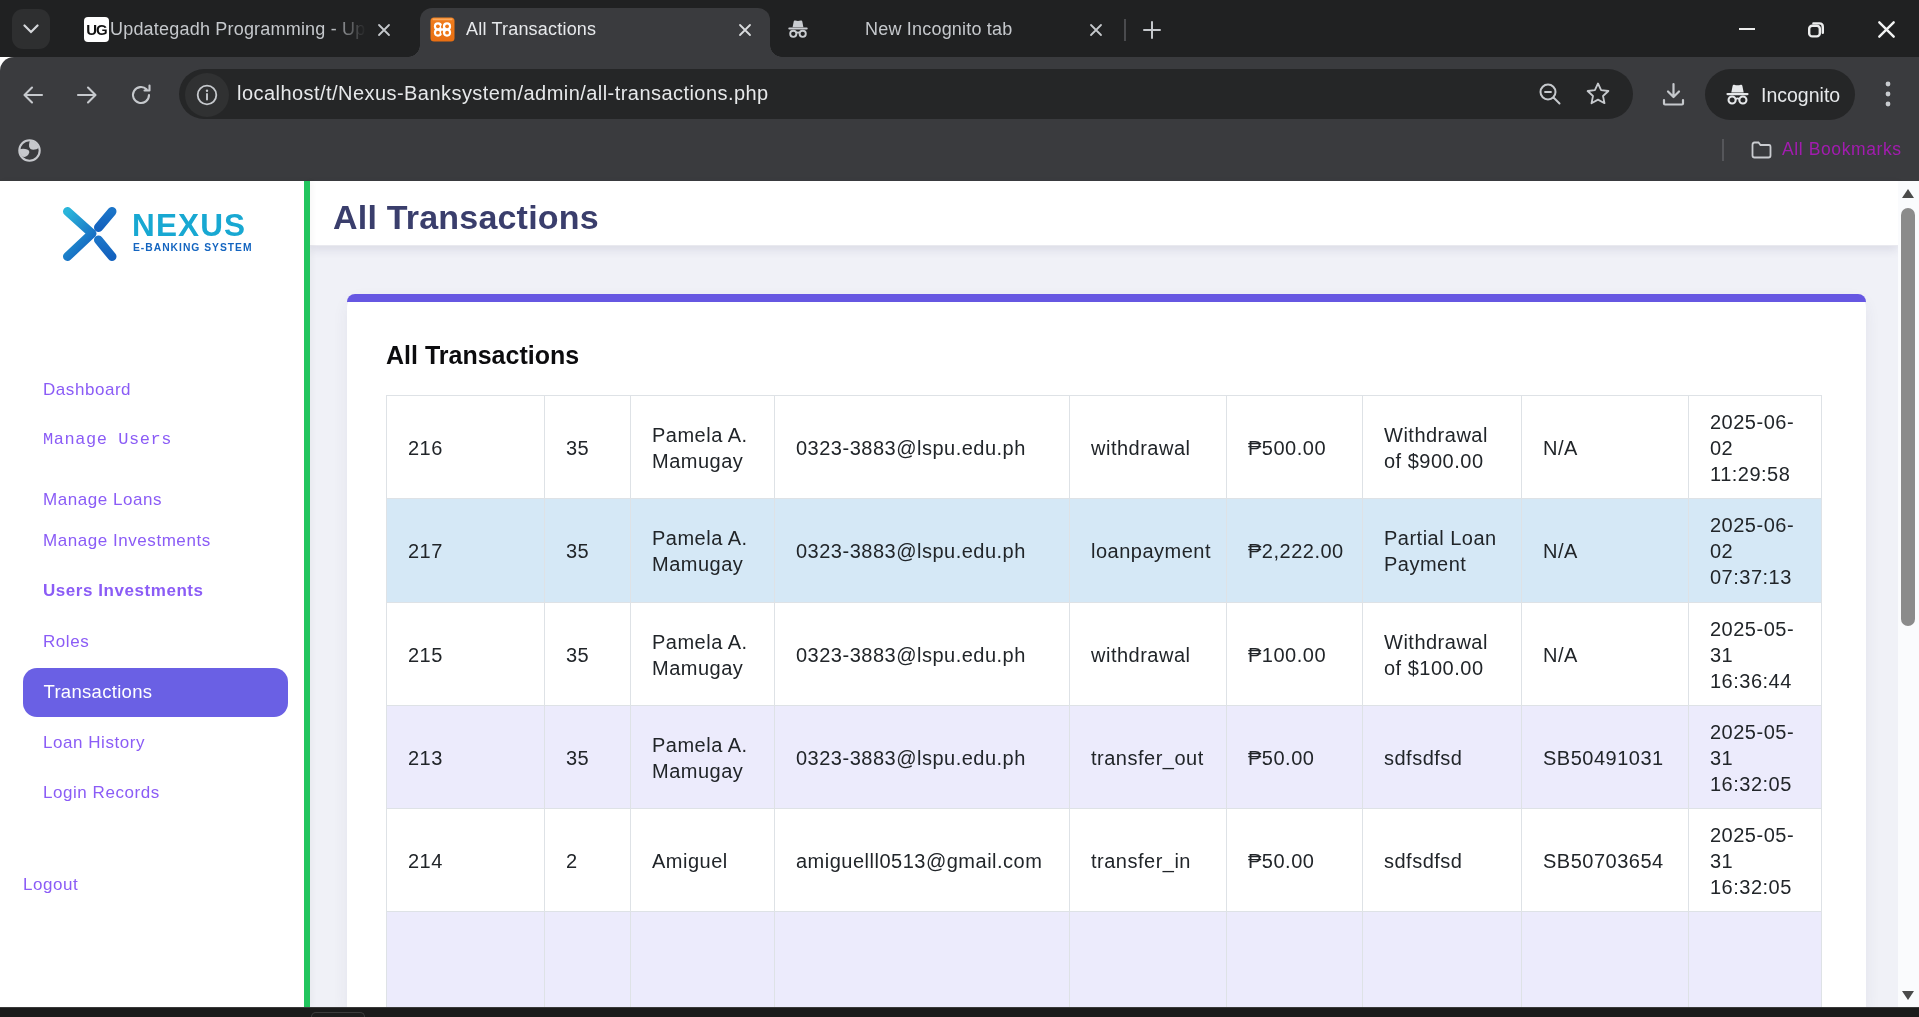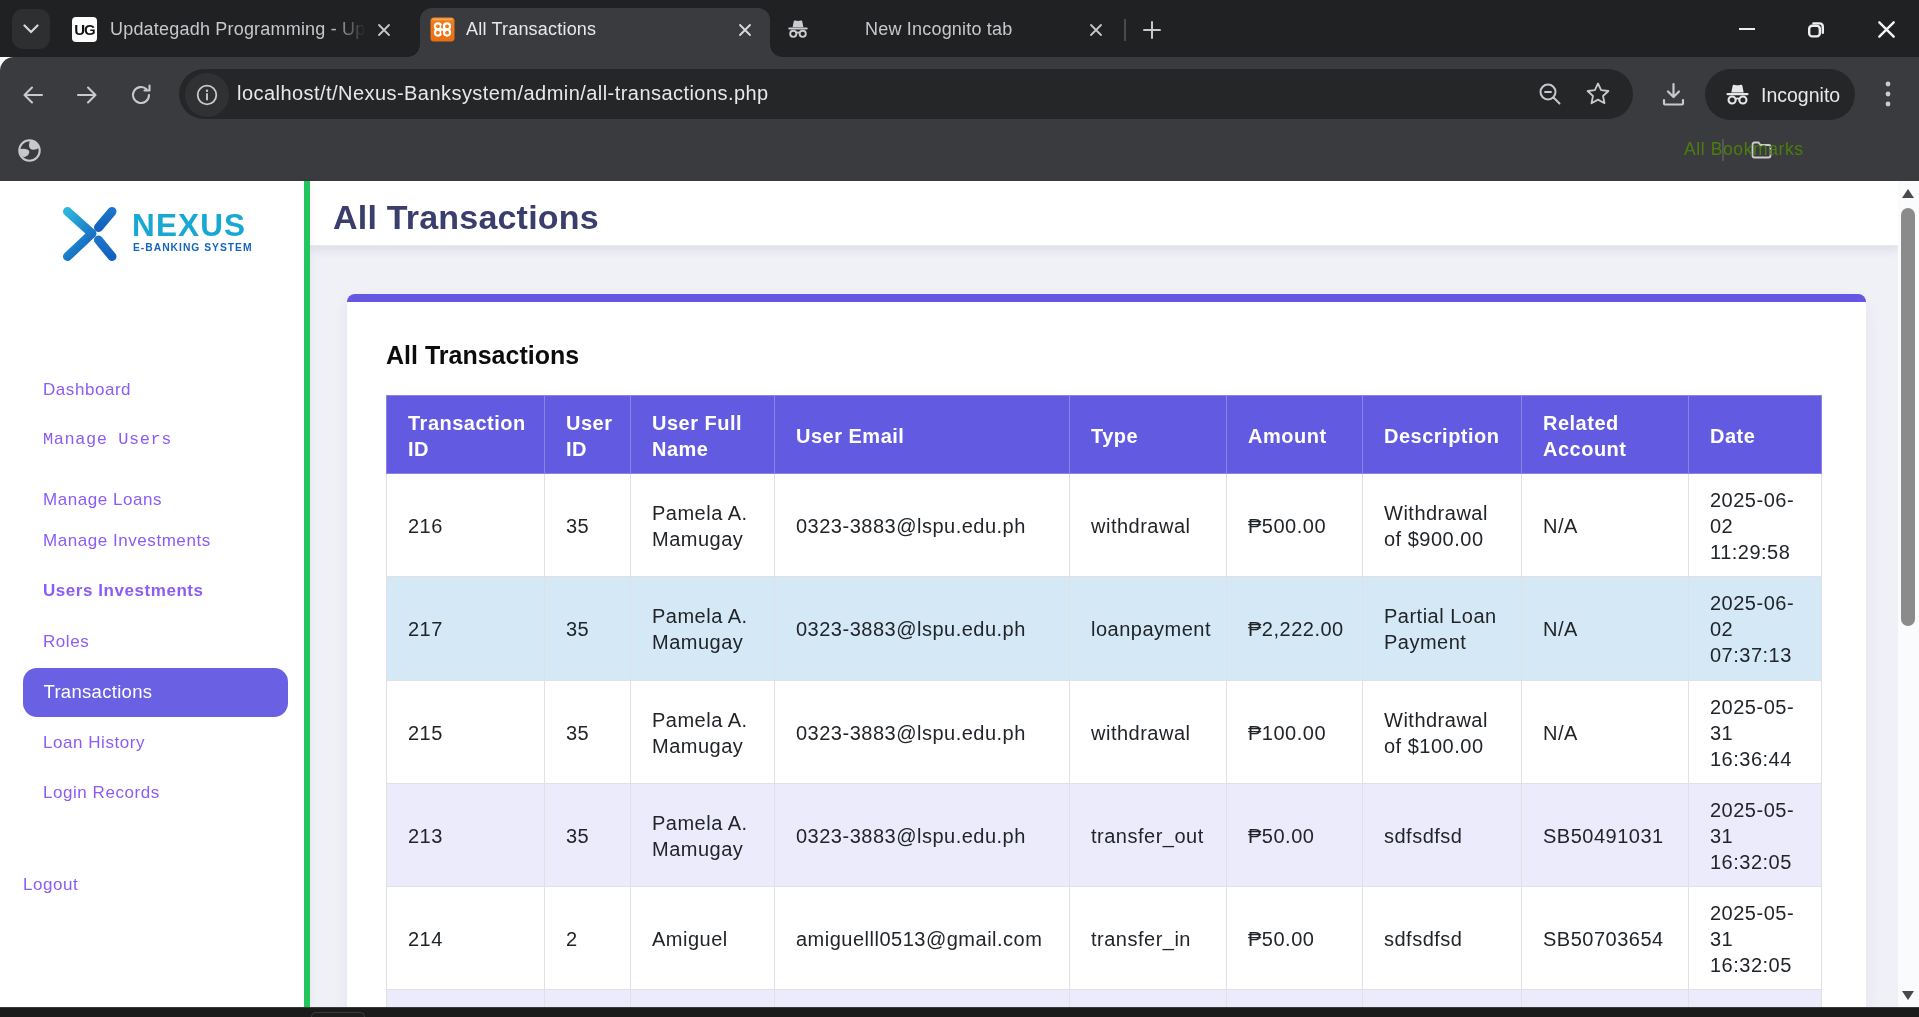--- a/index.html
+++ b/index.html
@@ -9,21 +9,21 @@
 
   
   #frame { left:0; top:0; width:1919px; height:57px; background:#202122; }
   #toolbar { left:0; top:57px; width:1919px; height:124px; background:#3a3b3e; border-top-left-radius:14px; }
   #chevbtn { left:12px; top:9px; width:38px; height:40px; border-radius:11px; background:#2e2f30; }
   .tabtxt { font-size:18px; color:#c5c8cc; white-space:nowrap; letter-spacing:.2px; }
   #tabactive { left:420px; top:8px; width:350px; height:49px; background:#3a3b3e; border-radius:12px 12px 0 0; }
   .fillet { width:12px; height:12px; top:45px; }
   #filletL { left:408px; background:radial-gradient(circle at 0 0, #202122 11.5px, #3a3b3e 12px); }
   #filletR { left:770px; background:radial-gradient(circle at 12px 0, #202122 11.5px, #3a3b3e 12px); }
-  .favicon { width:24px; height:24px; border-radius:5px; }
+  .favicon { width:24px; height:24px; border-radius:5px;margin-left:12px; }
 
   
   #page { left:0; top:181px; width:1898px; height:826px; background:#f0f1f7; }
   #sidebar { left:0; top:0; width:310px; height:826px; background:#fff; border-right:6px solid #22c55e; box-shadow:2px 0 6px rgba(0,0,0,.04); }
   .menuitem { position:absolute; left:43px; font-size:17px; color:#8b5cf6; letter-spacing:.55px; }
   #pill { left:23px; top:487px; width:265px; height:49px; border-radius:14px; background:#6a60e4; }
   #headband { left:310px; top:0; width:1588px; height:65px; background:#fff; border-bottom:1px solid #e9e9ef; box-shadow:0 4px 9px rgba(40,40,90,.10); }
   #h1txt { left:333px; top:17px; font-size:34px; font-weight:600; color:#3a3e6c; letter-spacing:.2px; }
   #card { left:347px; top:113px; width:1519px; height:713px; background:#fff; border-radius:14px 14px 0 0; box-shadow:0 6px 16px rgba(50,50,100,.07); }
   #cardbar { left:0; top:0; width:1519px; height:8px; background:#6657e2; border-radius:14px 14px 0 0; }
@@ -164,21 +164,21 @@
 
 <svg class="abs" style="left:18px;top:138.5px" width="23" height="23" viewBox="0 0 23 23">
   <circle cx="11.5" cy="11.5" r="10.2" fill="none" stroke="#c6c8cc" stroke-width="2.1"></circle>
   <path d="M11.8 1.6 Q17.5 2.6 20.6 7.8 Q21 9.5 18.5 10.3 Q14.5 11.4 12.5 10 Q10.6 8.6 11 5.8 Q11.3 3.4 11.8 1.6 Z" fill="#c6c8cc"></path>
   <path d="M1.4 10.2 Q5.5 9.3 9.3 10.4 Q11.8 11.3 11.3 13.6 Q10.8 15.8 8.4 17.3 Q6 18.8 4 17.2 Q1.8 14.8 1.4 10.2 Z" fill="#c6c8cc"></path>
 </svg>
 <div class="abs" style="left:1722px;top:139px;width:2px;height:22px;background:#55565a;"></div>
 <svg class="abs" style="left:1751px;top:141px" width="21" height="18" viewBox="0 0 21 18">
   <path d="M1.5 4 Q1.5 1.5 3.5 1.5 L7.5 1.5 L9.5 4 L18 4 Q19.5 4 19.5 6 L19.5 14.5 Q19.5 16.5 17.5 16.5 L3.5 16.5 Q1.5 16.5 1.5 14.5 Z" fill="none" stroke="#caccd0" stroke-width="1.8"></path>
 </svg>
-<div class="abs" style="left:1684px;top:139px;font-size:17.5px;color:#4d7c0f;letter-spacing:.6px;text-align:center;">All Bookmarks</div>
+<div class="abs" style="left:1782px;top:139px;font-size:17.5px;color:#a21caf;letter-spacing:.6px;text-align:center;">All Bookmarks</div>
 
 <div id="page" class="abs">
   <div id="headband" class="abs"></div>
   <div class="abs" id="h1txt">All Transactions</div>
 
   <div id="card" class="abs">
     <div id="cardbar" class="abs"></div>
     <div id="cardtitle" class="abs">All Transactions</div>
     <table class="abs" style="left:39px;top:101px;">
       <colgroup>
@@ -186,31 +186,20 @@
           <col style="width:86px">
           <col style="width:144px">
           <col style="width:295px">
           <col style="width:157px">
           <col style="width:136px">
           <col style="width:159px">
           <col style="width:167px">
           <col style="width:133px">
       </colgroup>
       <tbody>
-          <tr>
-        <th>Transaction ID</th>
-            <th>User ID</th>
-            <th>User Full Name</th>
-            <th>User Email</th>
-            <th>Type</th>
-            <th>Amount</th>
-            <th>Description</th>
-            <th>Related Account</th>
-            <th>Date</th>
-      </tr>
       <tr class="r1">
         <td>216</td>
             <td>35</td>
             <td>Pamela A. Mamugay</td>
             <td>0323-3883@lspu.edu.ph</td>
             <td>withdrawal</td>
             <td>₱500.00</td>
             <td>Withdrawal of $900.00</td>
             <td>N/A</td>
             <td>2025-06-<br>02<br>11:29:58</td>

